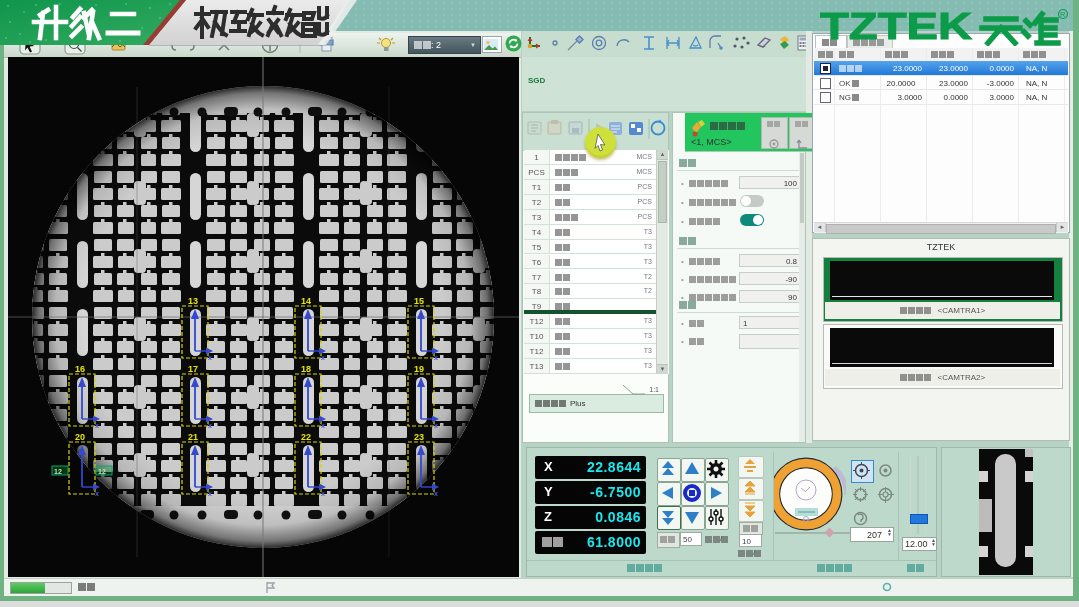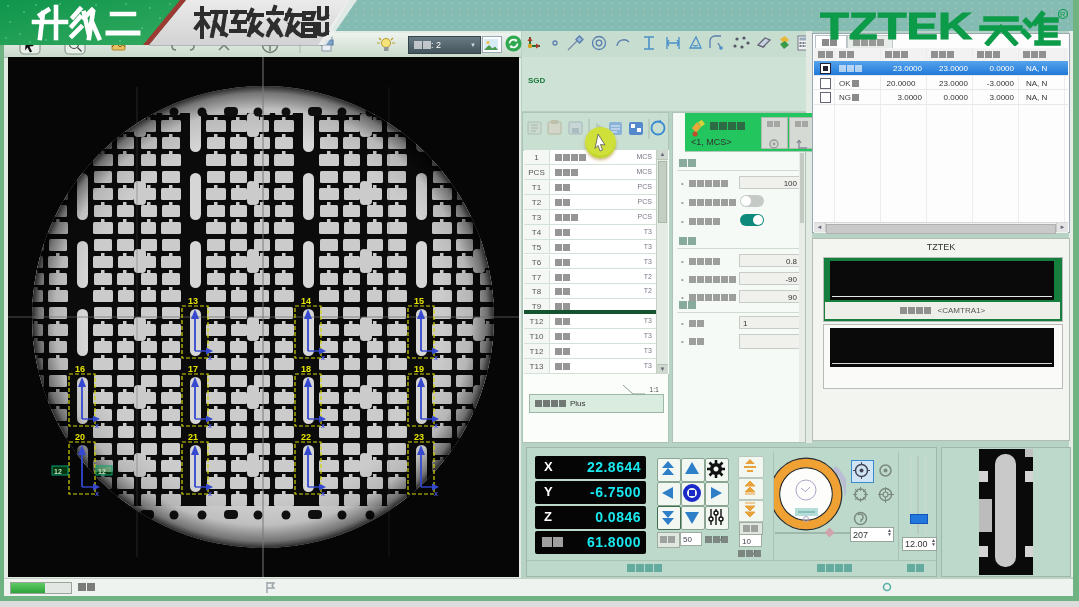--- a/index.html
+++ b/index.html
@@ -588,20 +588,24 @@
     </div>
     <div class="abs" style="left:1px;top:44px;width:235px;height:17px;background:#efefe9;text-align:center">
       <b class="f" style="--s:8px;--g:7px;width:31px;height:7px;color:#555;margin-top:5px"></b>
       <span style="font-size:8px;color:#555;vertical-align:top;line-height:17px">&nbsp;&lt;CAMTRA1&gt;</span>
     </div>
   </div>
   <div class="abs" style="left:10px;top:85px;width:238px;height:63px;background:#fafaf8;border:1px solid #b8bcb8">
     <div class="abs" style="left:6px;top:3px;width:224px;height:39px;background:#0a0a0a">
       <div class="abs" style="left:2px;bottom:3px;width:220px;height:1px;background:#d8d8d8"></div>
     </div>
+    <div class="abs" style="left:1px;top:44px;width:235px;height:17px;background:#efefe9;text-align:center">
+      <b class="f" style="--s:8px;--g:7px;width:31px;height:7px;color:#555;margin-top:5px"></b>
+      <span style="font-size:8px;color:#555;vertical-align:top;line-height:17px">&nbsp;&lt;CAMTRA2&gt;</span>
+    </div>
   </div>
 </div>
 
 <div class="abs" style="left:526px;top:447px;width:411px;height:130px;background:#bdd9cb;border:1px solid #9fb8aa;box-sizing:border-box">
   <div id="lcds">
       <div class="abs" style="left:8px;top:8px;width:111px;height:23px;background:#050505;border-radius:2px">
         <span style="position:absolute;left:9px;top:3px;color:#fff;font-weight:bold;font-size:13px">X</span>
 <span style="position:absolute;right:5px;top:3px;color:#19e8ef;font-weight:bold;font-size:14px;letter-spacing:.5px">22.8644</span>
       </div>
 <div class="abs" style="left:8px;top:33px;width:111px;height:23px;background:#050505;border-radius:2px">
@@ -685,21 +689,21 @@
   <circle cx="32" cy="38" r="26.2" fill="none" stroke="#2a2a2a" stroke-width="1.2"></circle>
   <circle cx="32" cy="38" r="25.6" fill="#fdfdfb"></circle>
   <circle cx="32" cy="34" r="10" fill="none" stroke="#b0a4cc" stroke-width="1"></circle>
   <path d="M27 32 l5 4 M31 36 l5-5" stroke="#b0a4cc" stroke-width="1"></path>
   <rect x="21" y="52" width="23" height="8" fill="#4ab0a8" opacity=".4"></rect>
   <path d="M24 56 h17" stroke="#338a84" stroke-width="1" opacity=".7"></path>
   <circle cx="32" cy="63" r="2.5" fill="none" stroke="#b0a4cc"></circle>
 </svg>
 <div class="abs" style="left:248px;top:84px;width:75px;height:2px;background:#9fb8aa"></div>
 <div class="abs" style="left:299px;top:81px;width:7px;height:7px;background:#cfa3ab;transform:rotate(45deg)"></div>
-<div class="abs" style="left:323px;top:79px;width:44px;height:15px;background:#fff;border:1px solid #98a49c;font-size:9px;color:#333;padding:2px 0 0 2px;box-sizing:border-box">207
+<div class="abs" style="left:323px;top:79px;width:44px;height:15px;background:#fff;border:1px solid #98a49c;font-size:9px;color:#333;padding:2px 0 0 16px;box-sizing:border-box">207
   <span style="position:absolute;right:1px;top:0;font-size:5px;color:#556;line-height:4px">▲<br>▼</span></div>
 <div class="abs" style="left:324px;top:12px;width:21px;height:21px;background:#cfe4f4;border:1px solid #3a8ad0"><svg width="19" height="19">
           <circle cx="9.5" cy="9.5" r="6" fill="none" stroke="#445" stroke-width="1.5"></circle>
           <circle cx="9.5" cy="9.5" r="2" fill="#445"></circle>
           <path d="M9.5 1 v3 M9.5 15 v3 M1 9.5 h3 M15 9.5 h3" stroke="#445"></path>
         </svg></div>
 <div class="abs" style="left:350px;top:14px"><svg width="17" height="17">
           <circle cx="8.5" cy="8.5" r="5.5" fill="none" stroke="#7a8a7e" stroke-width="1.5"></circle>
           <circle cx="8.5" cy="8.5" r="2" fill="#7a8a7e"></circle>
         </svg></div>

